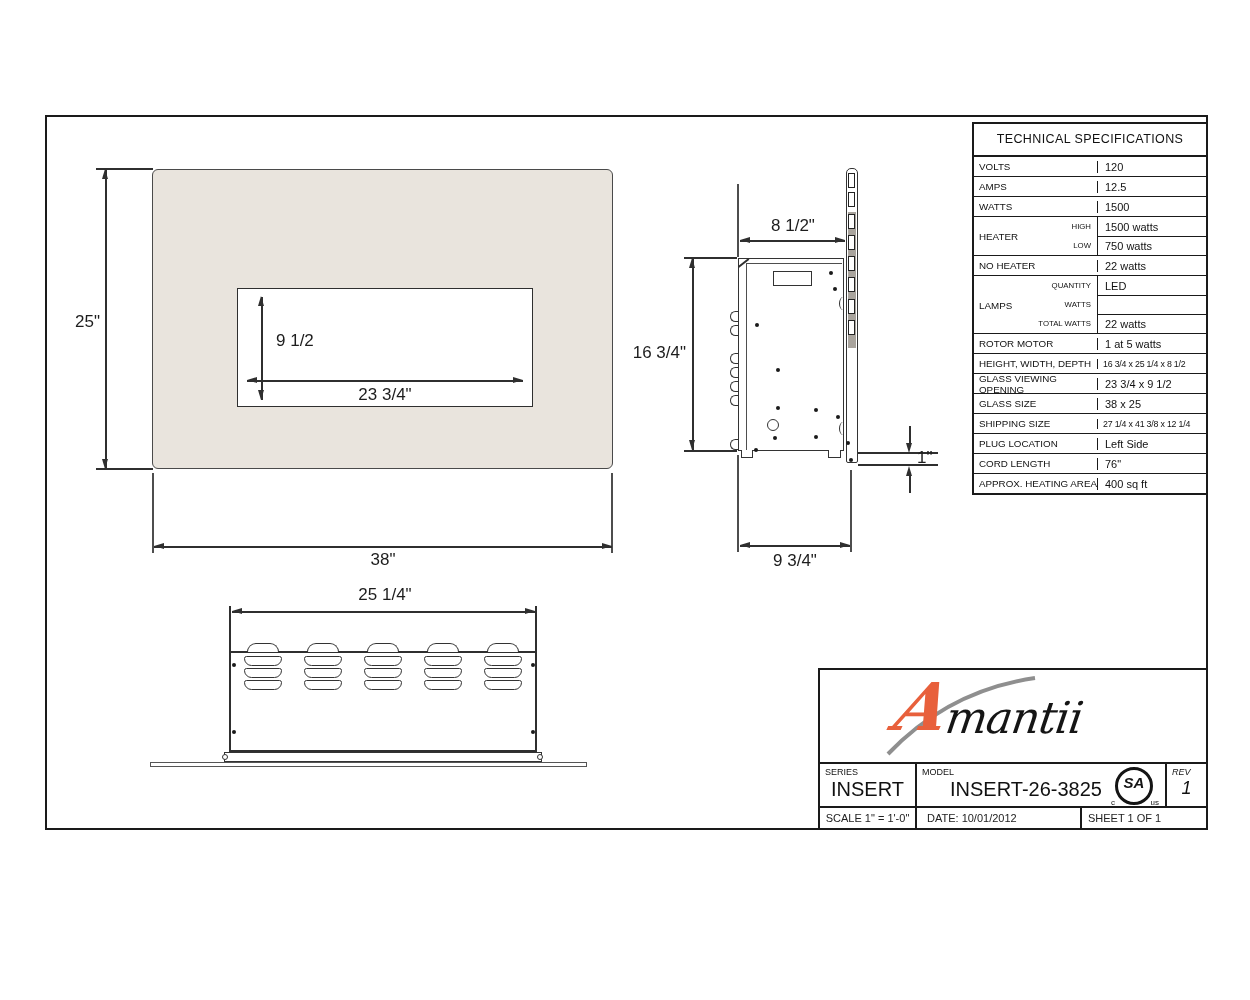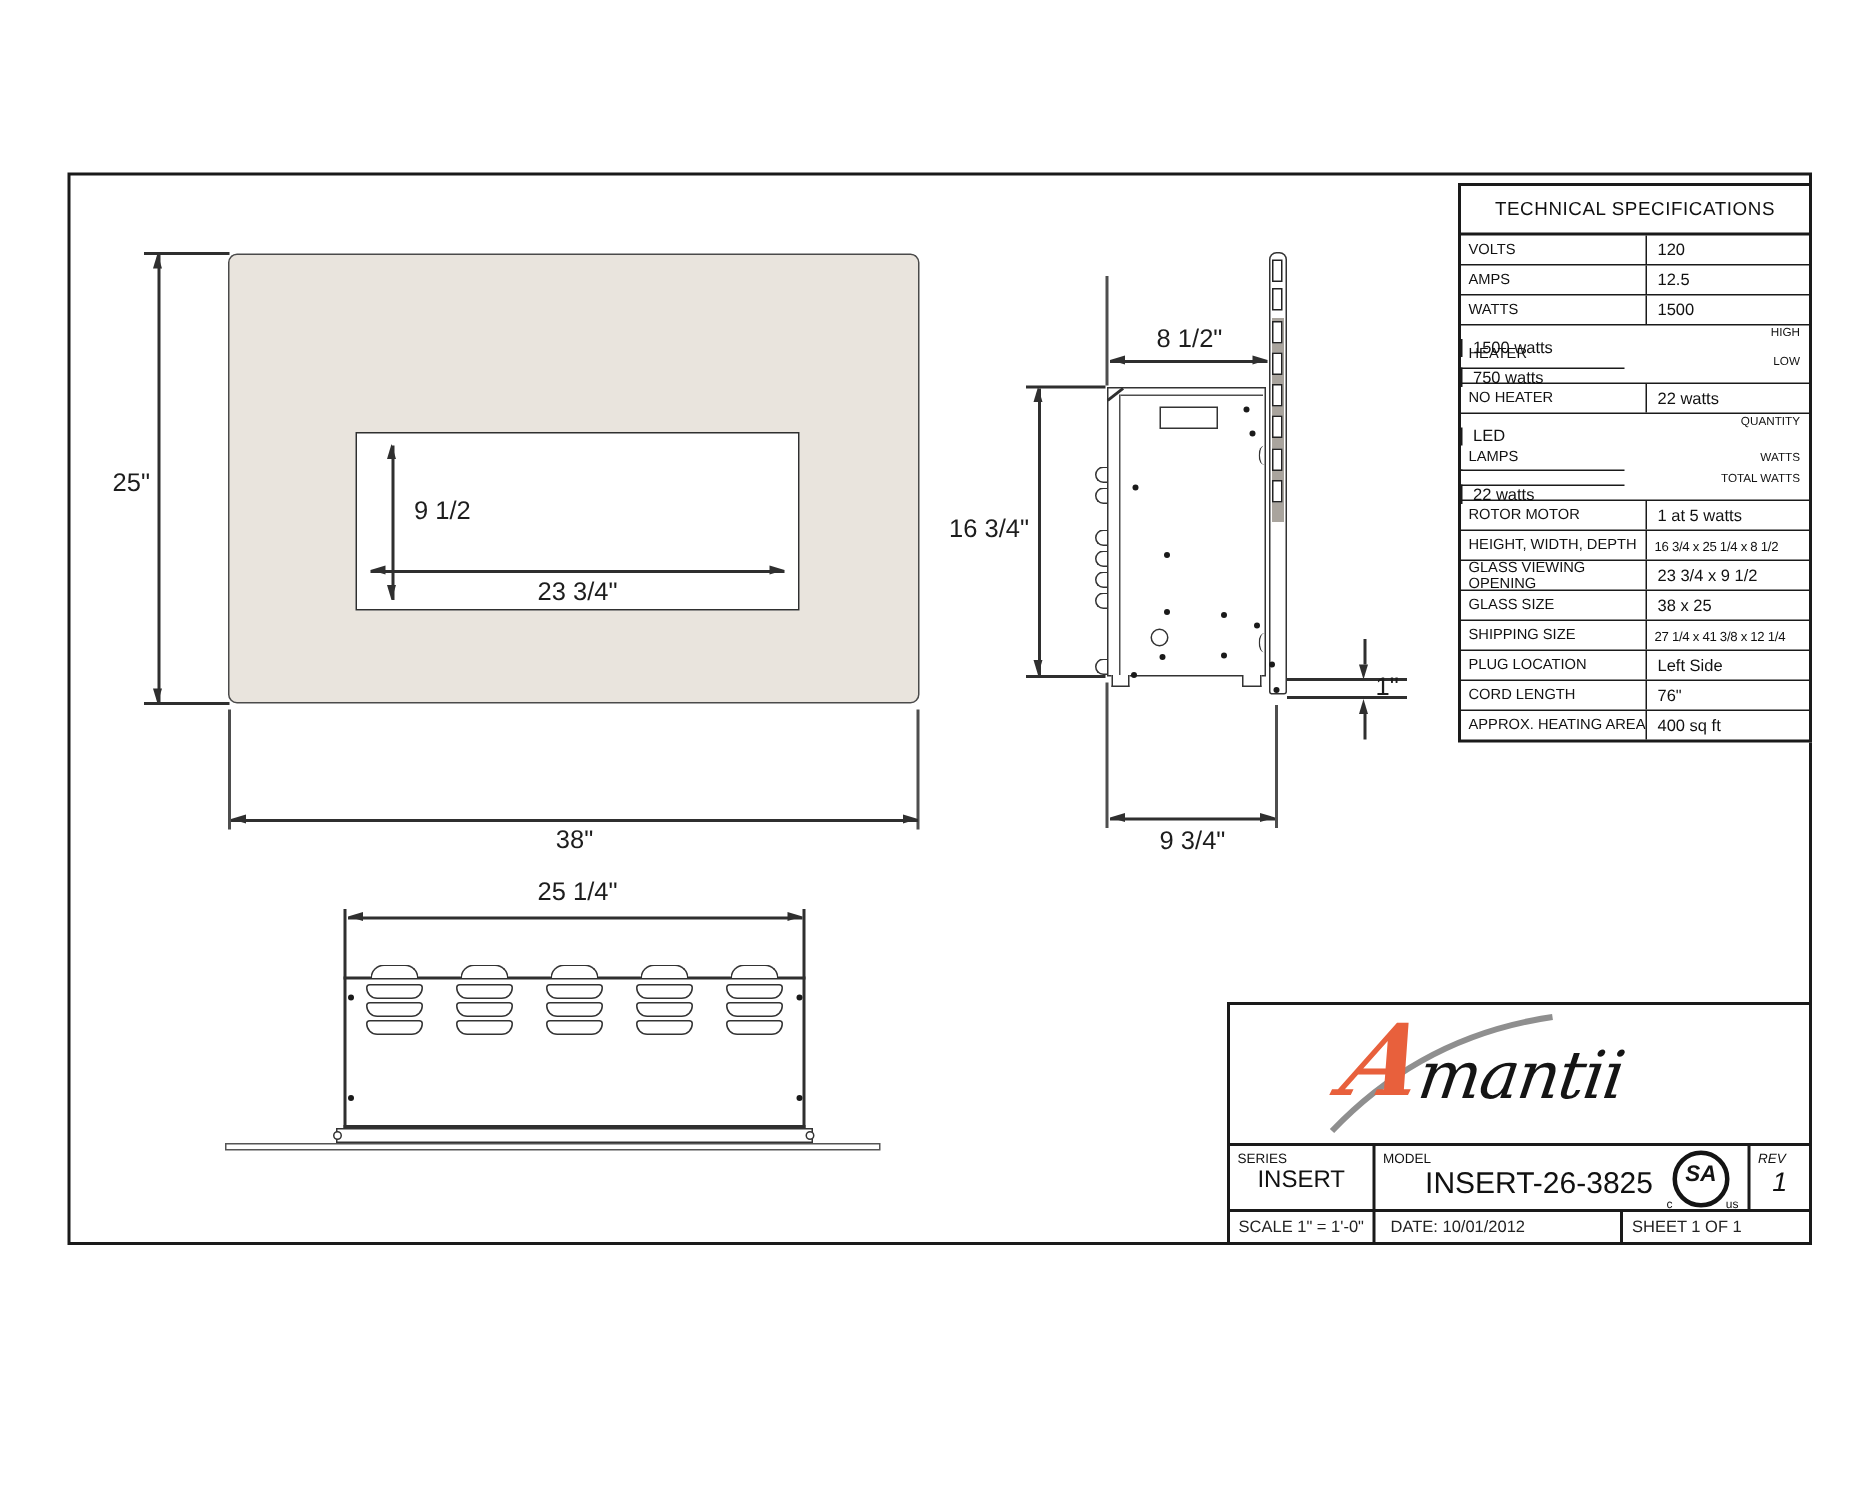--- a/index.html
+++ b/index.html
@@ -39,31 +39,31 @@
         border-radius:3px 3px 9px 9px;background:#fff;}
 
   
   #note{position:absolute;left:62px;top:799px;font-size:15.5px;font-style:italic;color:#2b2b2b;}
 
   
   #spec{position:absolute;left:972px;top:122px;width:236px;box-sizing:border-box;
         border:2px solid #1a1a1a;background:#fff;}
   .spec-title{height:31px;line-height:31px;text-align:center;font-size:12.5px;letter-spacing:.4px;
               border-bottom:2px solid #1a1a1a;color:#111;}
-  .srow{display:flex;height:19px;border-top:1.6px solid #1a1a1a;}
+  .srow{display:flex;height:19px;border-top:1.6px solid #1a1a1a;align-items:center;}
   #specrows > :first-child{border-top:none;}
   .slab{flex:1;font-size:9.8px;display:flex;align-items:center;padding-left:5px;color:#111;}
   .sval{width:109px;box-sizing:border-box;border-left:1.6px solid #1a1a1a;font-size:11px;
         display:flex;align-items:center;padding-left:7px;color:#111;}
   .sval.sm{font-size:8.8px;letter-spacing:-.2px;padding-left:5px;}
   .sgroup{position:relative;border-top:1.6px solid #1a1a1a;}
   .glabel{position:absolute;left:5px;font-size:9.8px;color:#111;}
   .glabel.center{top:50%;transform:translateY(-50%);}
   .glabel.top{top:0;height:19px;line-height:19px;}
-  .gsubrow{display:flex;height:19px;flex-direction:column;}
+  .gsubrow{display:flex;height:19px;}
   .gsub{flex:1;display:flex;align-items:center;justify-content:flex-end;padding-right:6px;
         font-size:7.8px;color:#111;}
   .gsubrow.cont .sval{border-top:1.6px solid #1a1a1a;}
 
   
   #tblock{position:absolute;left:818px;top:668px;width:390px;height:162px;box-sizing:border-box;
           border:2px solid #1a1a1a;background:#fff;}
   .tb-row{position:absolute;left:0;width:100%;box-sizing:border-box;border-top:2px solid #1a1a1a;display:flex;}
   .tb-cell{position:relative;box-sizing:border-box;height:100%;}
   .tb-cap{position:absolute;left:5px;top:3px;font-size:9px;color:#111;}
@@ -329,21 +329,21 @@
       <svg width="388" height="92" style="position:absolute;left:0;top:0;">
         <path d="M 215 8 C 160 16, 110 40, 68 84" stroke="#8f8f8f" stroke-width="4" fill="none"></path>
       </svg>
       <span class="a">A</span>
       <span class="rest">mantii</span>
     </div>
 
     <div class="tb-row" style="top:92px;height:44px;">
       <div class="tb-cell" style="width:95px;">
         <div class="tb-cap">SERIES</div>
-        <div class="tb-val" style="font-size:16px;">INSERT</div>
+        <div class="tb-val" style="font-size:20px;">INSERT</div>
       </div>
       <div class="tb-cell" style="width:250px;border-left:2px solid #1a1a1a;padding-left:36px;">
         <div class="tb-cap">MODEL</div>
         <div class="tb-val" style="font-size:20px;right:60px;margin-left:30px;">INSERT-26-3825</div>
         <div class="csa">
           <div class="csa-ring"></div>
           <div class="csa-sa">SA</div>
           <div class="csa-c">c</div>
           <div class="csa-us">us</div>
         </div>

